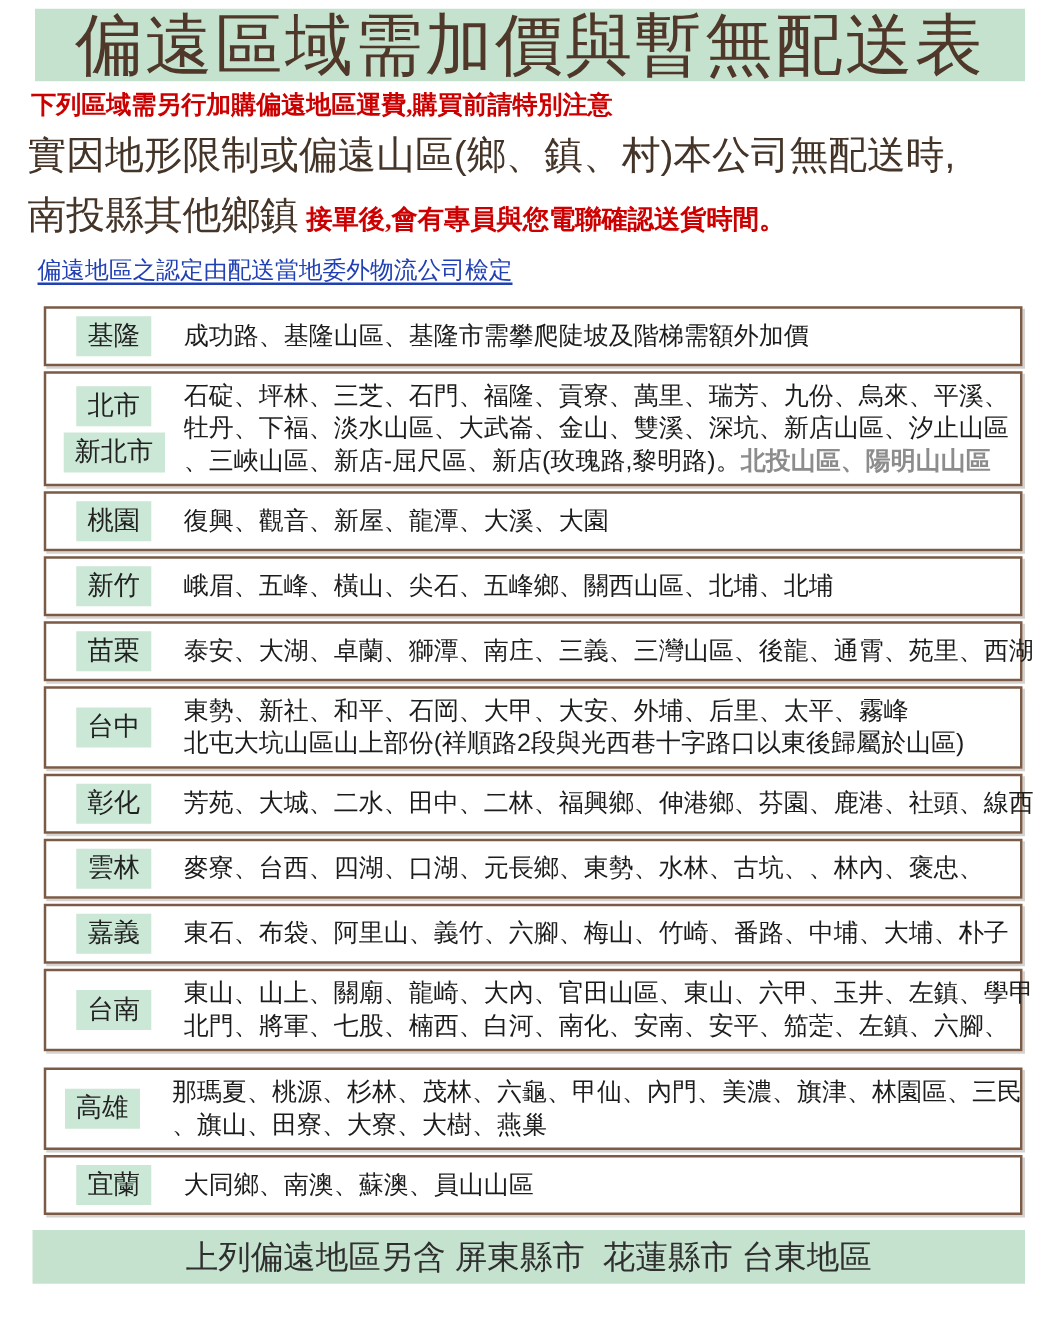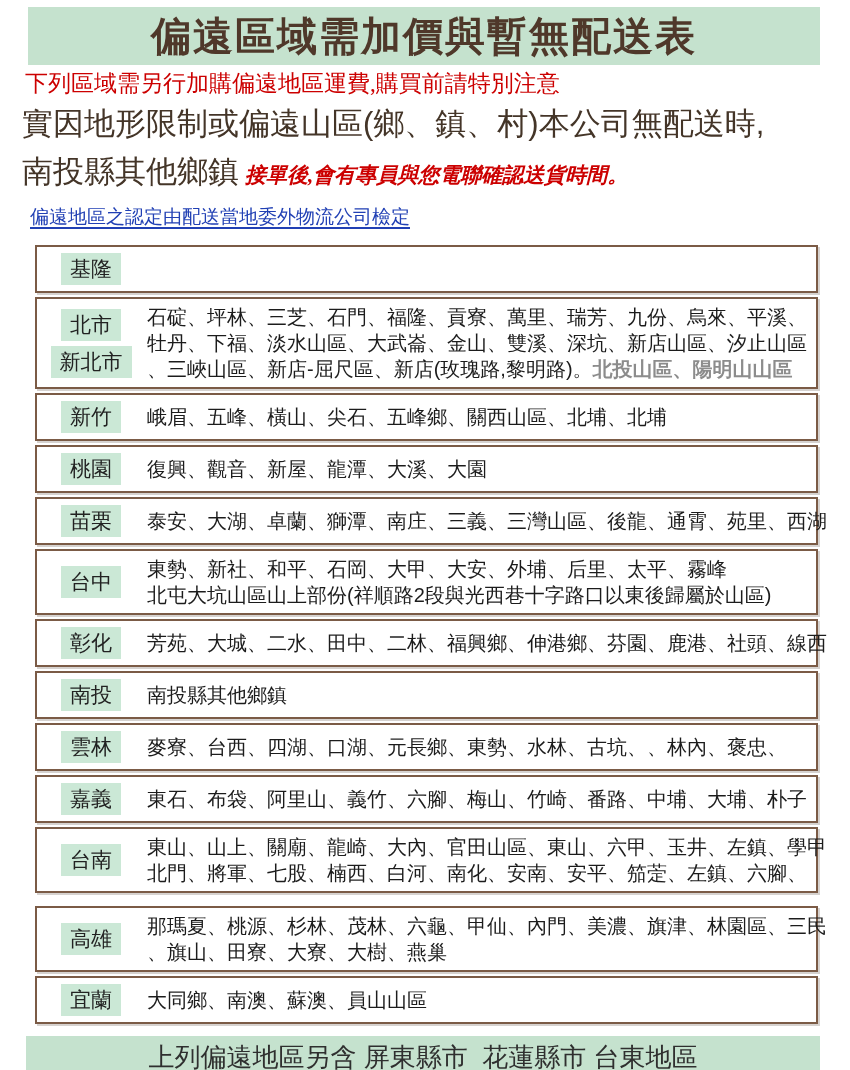--- a/index.html
+++ b/index.html
@@ -7,57 +7,56 @@
     width:850px;height:1070px;overflow:hidden;
     font-family:"Liberation Sans", sans-serif;
     -webkit-font-smoothing:antialiased;
   }
   .page{position:relative;width:850px;height:1070px;background:#fff;}
 
   .title-bar{
     margin:7px 0 0 28px;width:792px;height:58px;line-height:58px;
     background:var(--bar-green,#c5e2ce);
     color:var(--title-brown,#4f382a);
-    font-size:40px;font-weight:bold;text-align:center;
+    font-size:54px;font-weight:normal;text-align:center;
     letter-spacing:2px;white-space:nowrap;
   }
   .red-notice{
-    margin:5px 0 0 25px;font-size:23px;line-height:28px;font-weight:normal;
+    margin:5px 0 0 25px;font-size:20px;line-height:28px;font-weight:bold;
     font-family:"Liberation Serif", serif;
     color:var(--red,#cc0000);
   }
   .policy-line{
     margin:4px 0 0 22px;font-size:31px;line-height:44px;
     color:#443528;white-space:nowrap;
   }
   .policy-line .inline-red{
     font-size:21px;font-weight:bold;
     font-family:"Liberation Serif", serif;
     color:var(--red,#cc0000);
     margin-left:6px;
-    font-style:italic;
   }
   .blue-note{
     margin:2px 0 8px 30px;font-size:19px;line-height:36px;
     color:var(--blue,#2140b4);
     text-decoration:underline;text-decoration-thickness:2px;text-underline-offset:4px;
     white-space:nowrap;display:inline-block;
   }
   .region-table{margin:2px 0 0 35px;width:783px;}
   .region-row{
     box-sizing:border-box;
     border:2px solid var(--border-brown,#7b5b46);
     box-shadow:2px 2px 0 #d6d2cf;
     background:#fff;
     display:flex;align-items:center;
     padding:5px 8px 5px 10px;
     margin-bottom:4px;
     min-height:48px;
   }
-  .region-row.gap-before{margin-top:13px;}
+  .region-row.gap-before{margin-top:13px;justify-content:center;}
   .label-col{
     flex:0 0 88px;display:flex;flex-direction:column;align-items:center;
     justify-content:center;gap:5px;
   }
   .region-label{
     background:var(--label-green,#cbe8d6);
     color:#222;font-size:21px;line-height:24px;
     padding:4px 9px;text-align:center;white-space:nowrap;
   }
   .content-col{flex:1;margin-left:12px;}
@@ -88,46 +87,49 @@
 
   <div>
     <span class="blue-note">偏遠地區之認定由配送當地委外物流公司檢定</span>
   </div>
 
   <div class="region-table" id="region-table">
       <div class="region-row">
         <div class="label-col">
           <div class="region-label">基隆</div>
         </div>
+        <div class="content-col">
+          <div class="region-line"><span>成功路、基隆山區、基隆市需攀爬陡坡及階梯需額外加價</span></div>
+        </div>
       </div>
       <div class="region-row">
         <div class="label-col">
           <div class="region-label">北市</div>
           <div class="region-label">新北市</div>
         </div>
         <div class="content-col">
           <div class="region-line"><span>石碇、坪林、三芝、石門、福隆、貢寮、萬里、瑞芳、九份、烏來、平溪、</span></div>
           <div class="region-line"><span>牡丹、下福、淡水山區、大武崙、金山、雙溪、深坑、新店山區、汐止山區</span></div>
           <div class="region-line"><span>、三峽山區、新店-屈尺區、新店(玫瑰路,黎明路)。</span><span class="gray">北投山區、陽明山山區</span></div>
         </div>
       </div>
       <div class="region-row">
         <div class="label-col">
+          <div class="region-label">桃園</div>
+        </div>
+        <div class="content-col">
+          <div class="region-line"><span>復興、觀音、新屋、龍潭、大溪、大園</span></div>
+        </div>
+      </div>
+      <div class="region-row">
+        <div class="label-col">
           <div class="region-label">新竹</div>
         </div>
         <div class="content-col">
           <div class="region-line"><span>峨眉、五峰、橫山、尖石、五峰鄉、關西山區、北埔、北埔</span></div>
-        </div>
-      </div>
-      <div class="region-row">
-        <div class="label-col">
-          <div class="region-label">桃園</div>
-        </div>
-        <div class="content-col">
-          <div class="region-line"><span>復興、觀音、新屋、龍潭、大溪、大園</span></div>
         </div>
       </div>
       <div class="region-row">
         <div class="label-col">
           <div class="region-label">苗栗</div>
         </div>
         <div class="content-col">
           <div class="region-line"><span>泰安、大湖、卓蘭、獅潭、南庄、三義、三灣山區、後龍、通霄、苑里、西湖</span></div>
         </div>
       </div>
@@ -143,28 +145,20 @@
       <div class="region-row">
         <div class="label-col">
           <div class="region-label">彰化</div>
         </div>
         <div class="content-col">
           <div class="region-line"><span>芳苑、大城、二水、田中、二林、福興鄉、伸港鄉、芬園、鹿港、社頭、線西</span></div>
         </div>
       </div>
       <div class="region-row">
         <div class="label-col">
-          <div class="region-label">南投</div>
-        </div>
-        <div class="content-col">
-          <div class="region-line"><span>南投縣其他鄉鎮</span></div>
-        </div>
-      </div>
-      <div class="region-row">
-        <div class="label-col">
           <div class="region-label">雲林</div>
         </div>
         <div class="content-col">
           <div class="region-line"><span>麥寮、台西、四湖、口湖、元長鄉、東勢、水林、古坑、、林內、褒忠、</span></div>
         </div>
       </div>
       <div class="region-row">
         <div class="label-col">
           <div class="region-label">嘉義</div>
         </div>

